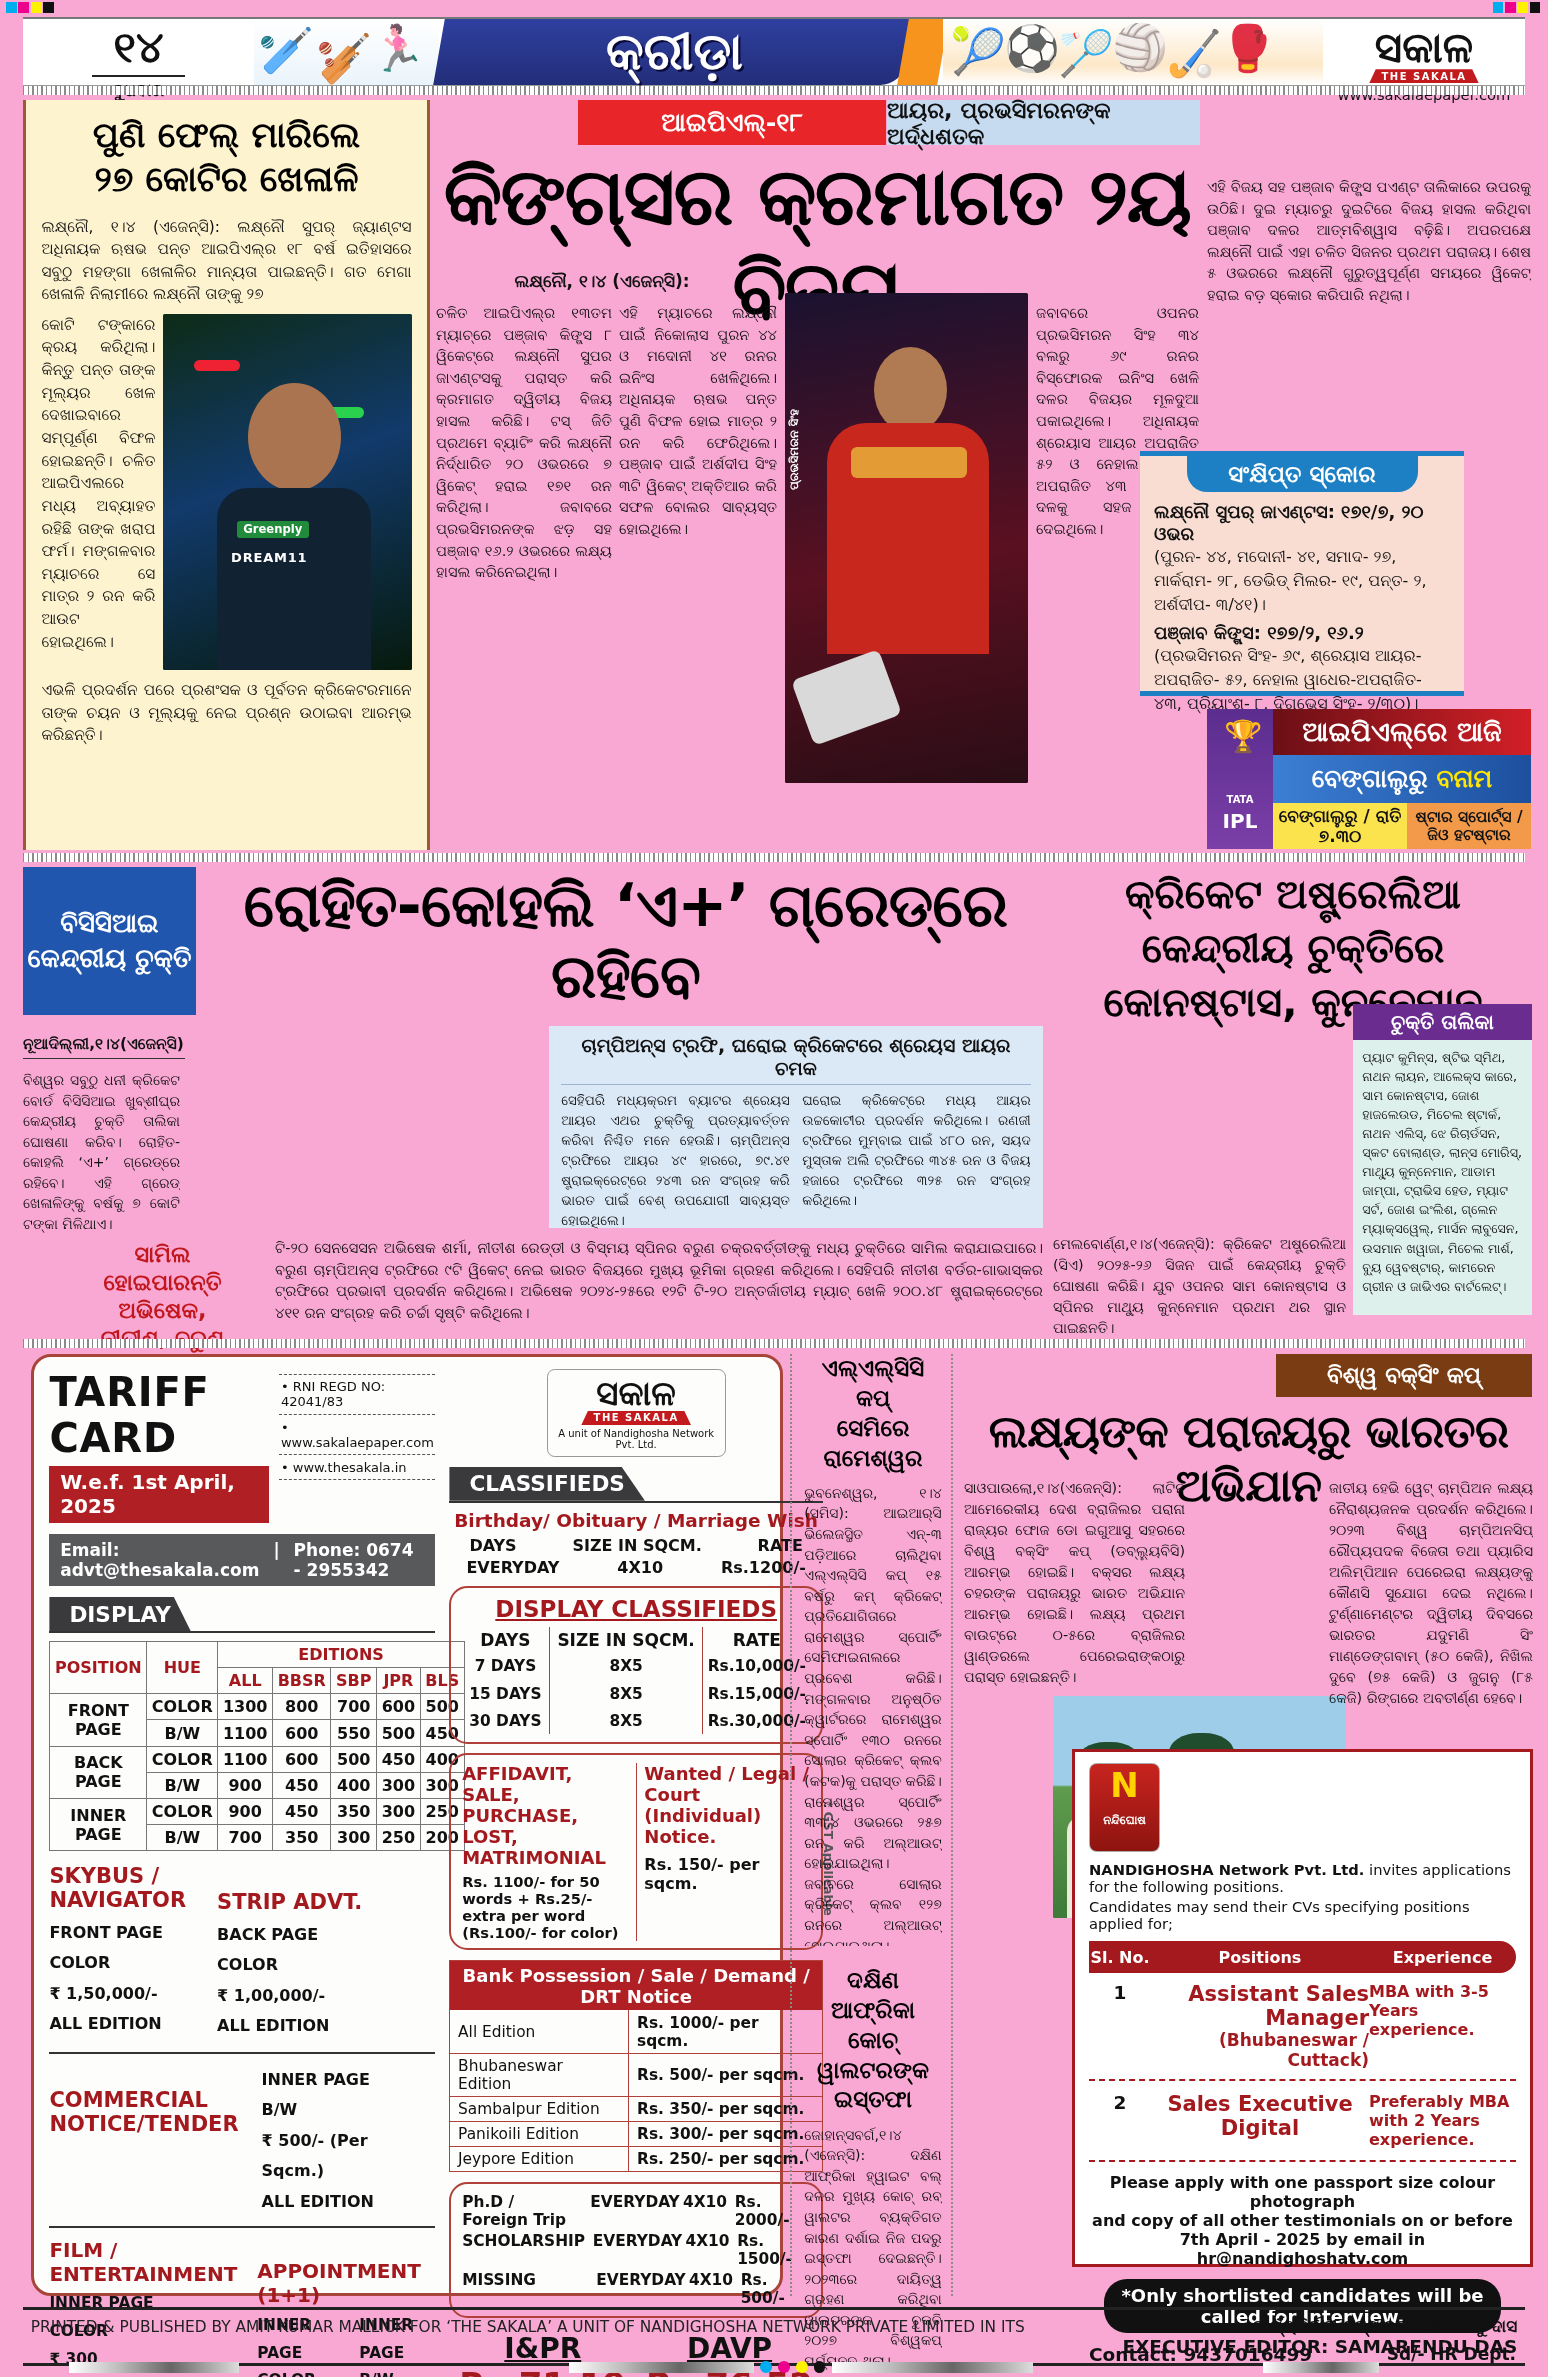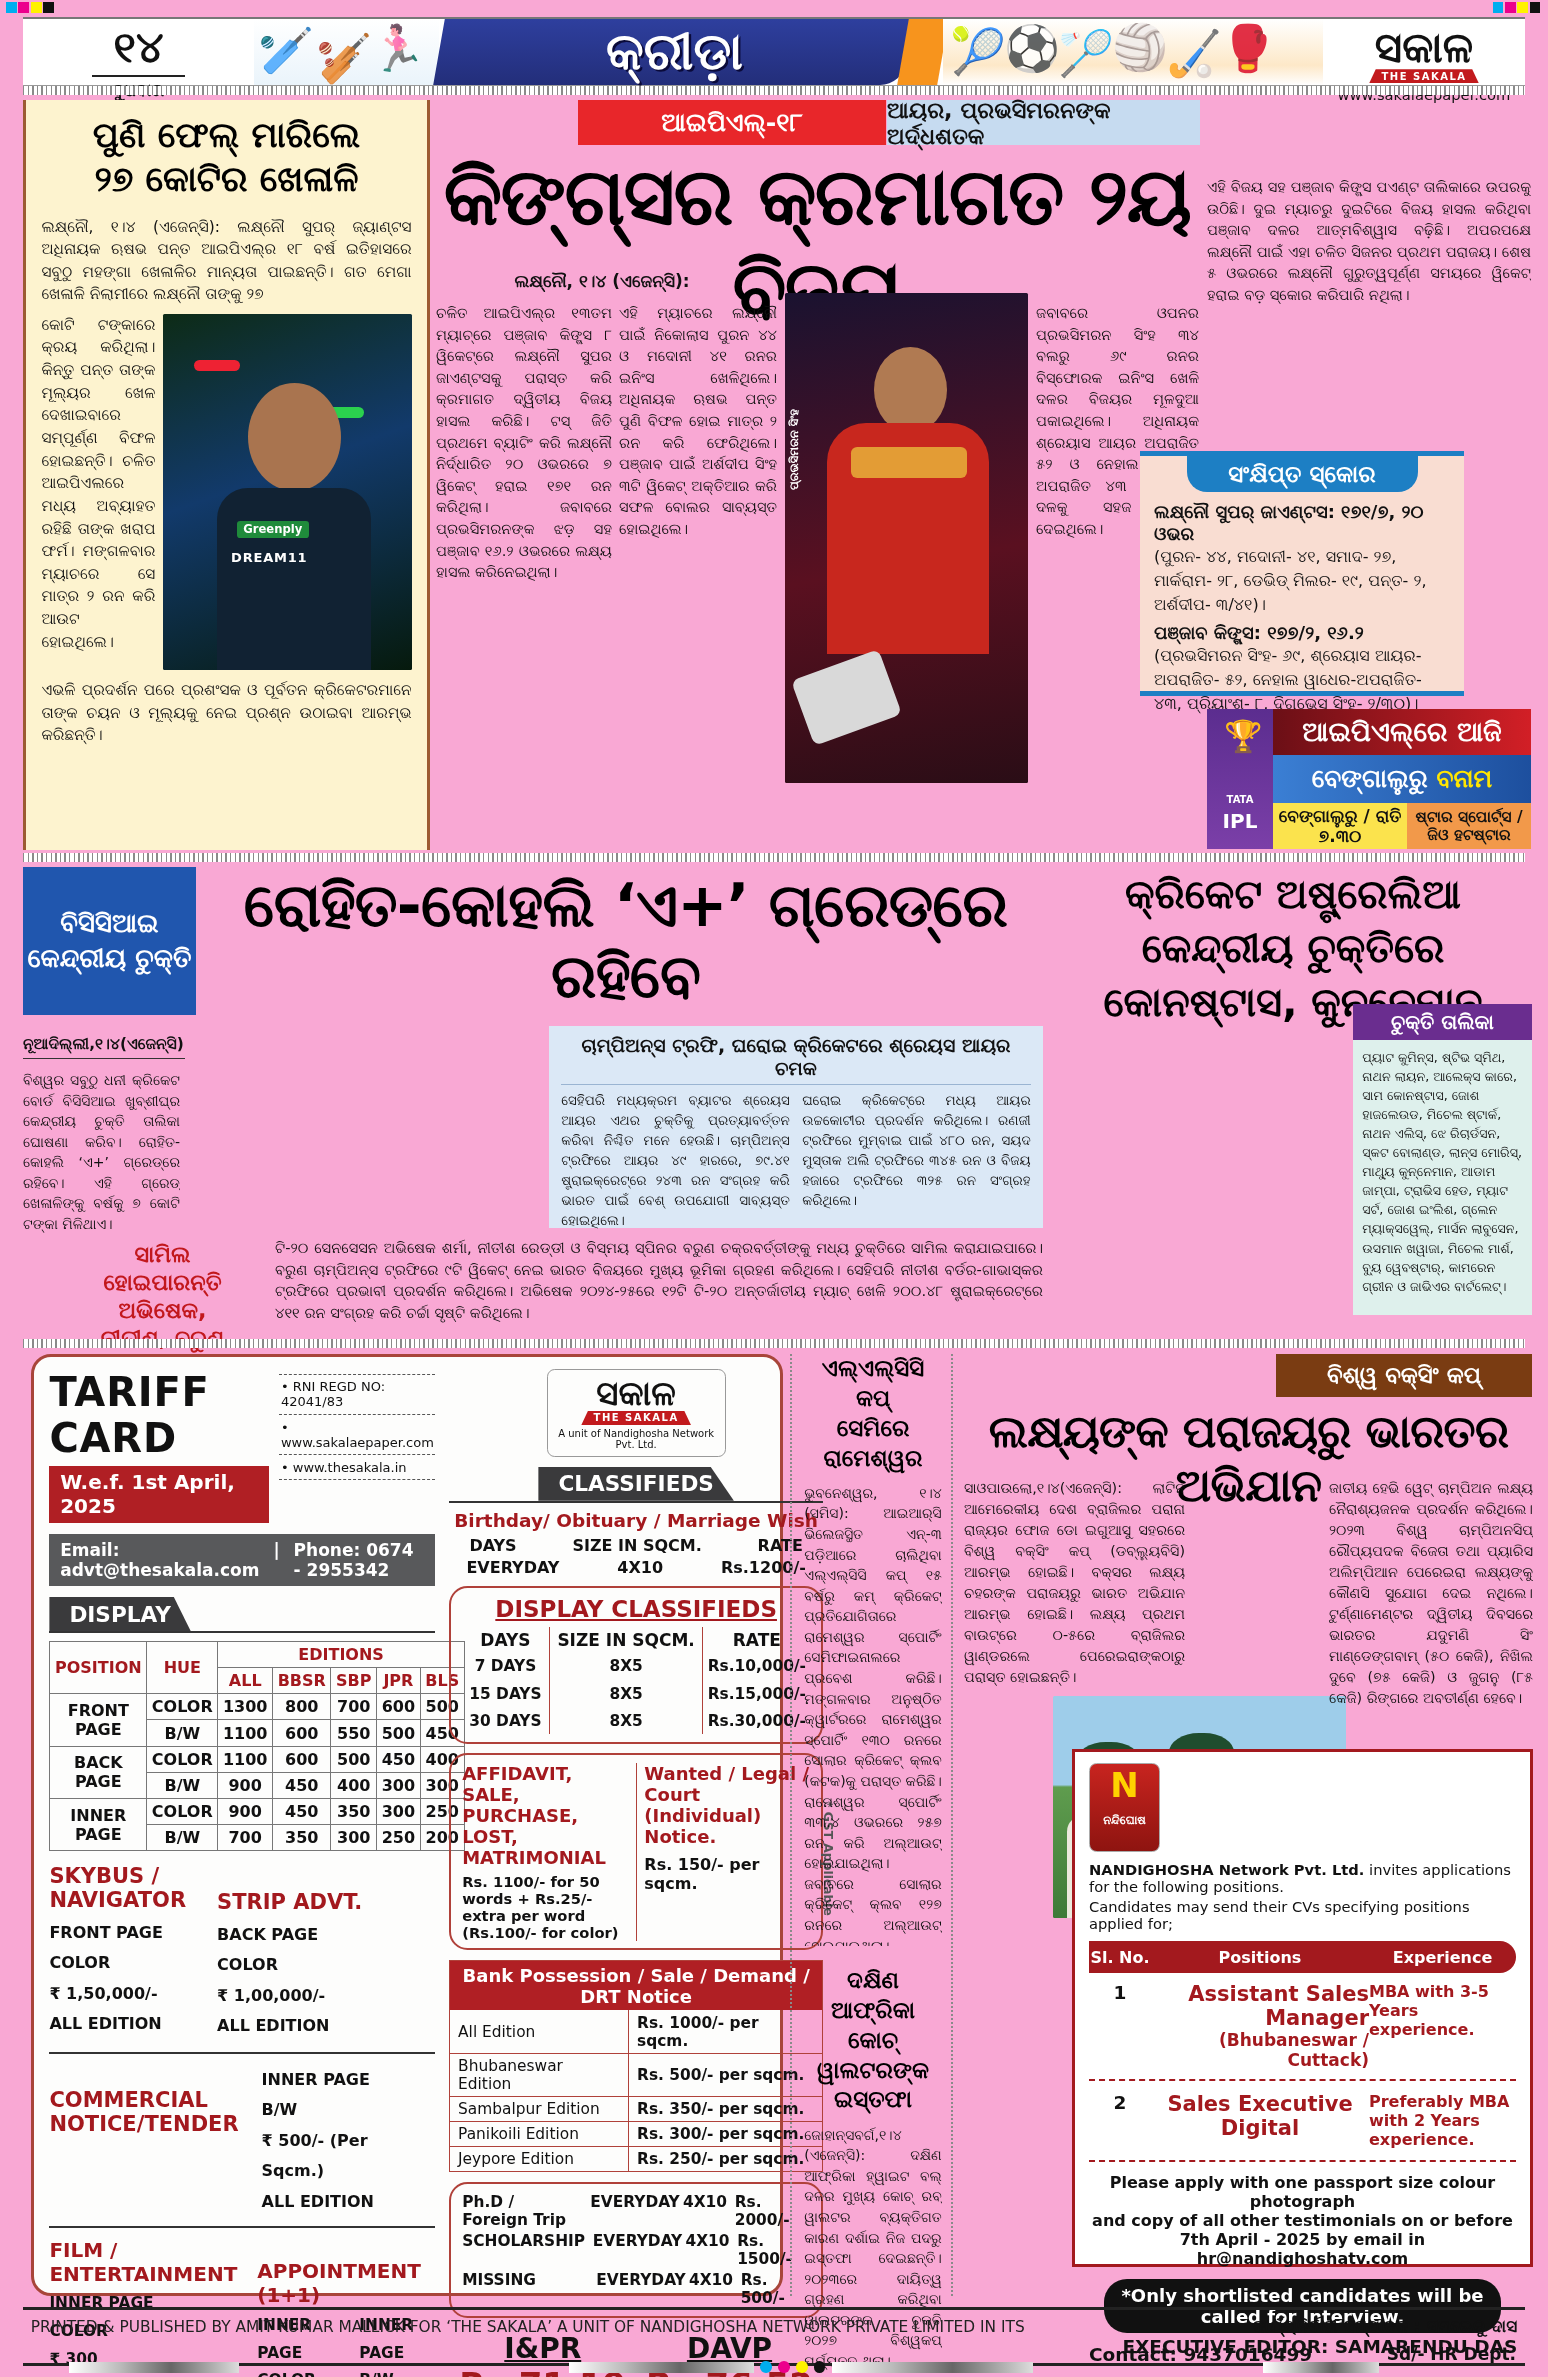--- a/index.html
+++ b/index.html
@@ -208,20 +208,21 @@
   <div class="abs photo" style="left:1053px;top:1004px;width:293px;height:222px;background:linear-gradient(180deg,#9ecdea 40%,#5f9c4e 41%,#3e7a38);">
     <span class="capfig" style="left:23px;top:46px;width:65px;height:42px;background:#1f4d2e;"></span>
     <span class="face" style="left:35px;top:77px;width:40px;height:46px;background:#c8956b;"></span>
     <span class="abs" style="left:14px;top:120px;width:85px;height:102px;background:#ece9dd;border-radius:15.4px 15.4px 0 0;"></span>
     <span class="capfig" style="left:116px;top:37px;width:65px;height:42px;background:#1f4d2e;"></span>
     <span class="face" style="left:128px;top:68px;width:40px;height:46px;background:#d3a277;"></span>
     <span class="abs" style="left:106px;top:113px;width:85px;height:110px;background:#ece9dd;border-radius:15.4px 15.4px 0 0;"></span>
     <span class="face" style="left:221px;top:66px;width:40px;height:46px;background:#c8956b;"></span>
     <span class="abs" style="left:199px;top:111px;width:85px;height:111px;background:#2b6cb3;border-radius:15.4px 15.4px 0 0;"></span>
   </div>
+  <div class="abs nt just" style="left:1053px;top:1234px;width:293px;height:99px;font-size:14.3px;overflow:hidden;">ମେଲବୋର୍ଣ୍ଣ,୧।୪(ଏଜେନ୍ସି): କ୍ରିକେଟ ଅଷ୍ଟ୍ରେଲିଆ (ସିଏ) ୨୦୨୫-୨୬ ସିଜନ ପାଇଁ କେନ୍ଦ୍ରୀୟ ଚୁକ୍ତି ଘୋଷଣା କରିଛି। ଯୁବ ଓପନର ସାମ କୋନଷ୍ଟାସ ଓ ସ୍ପିନର ମାଥ୍ୟୁ କୁନ୍ନେମାନ ପ୍ରଥମ ଥର ସ୍ଥାନ ପାଇଛନ୍ତି।</div>
   <div class="abs" style="left:1353px;top:1004px;width:179px;height:327px;">
     <div class="ctr b" style="background:#6a2d8f;color:#fff;font-size:20px;padding:6.2px 0;">ଚୁକ୍ତି ତାଲିକା</div>
     <div style="background:#def0ec;font-size:12.7px;line-height:1.5;padding:7.7px 9.3px;height:275px;box-sizing:border-box;overflow:hidden;">ପ୍ୟାଟ କୁମିନ୍ସ, ଷ୍ଟିଭ ସ୍ମିଥ, ନାଥନ ଲାୟନ, ଆଲେକ୍ସ କାରେ, ସାମ କୋନଷ୍ଟାସ, ଜୋଶ ହାଜଲେଉଡ, ମିଚେଲ ଷ୍ଟାର୍କ, ନାଥନ ଏଲିସ୍, ଝେ ରିଚାର୍ଡସନ, ସ୍କଟ ବୋଲାଣ୍ଡ, ଲାନ୍ସ ମୋରିସ୍, ମାଥ୍ୟୁ କୁନ୍ନେମାନ, ଆଡାମ ଜାମ୍ପା, ଟ୍ରାଭିସ ହେଡ, ମ୍ୟାଟ ସର୍ଟ, ଜୋଶ ଇଂଲିଶ, ଗ୍ଲେନ ମ୍ୟାକ୍ସୱେଲ୍, ମାର୍ସନ ଲାବୁସେନ, ଉସମାନ ଖୱାଜା, ମିଚେଲ ମାର୍ଶ, ବ୍ୟୁ ୱେବଷ୍ଟାର୍, କାମରେନ ଗ୍ରୀନ ଓ ଜାଭିଏର ବାର୍ଟଲେଟ୍।</div>
   </div>
 
   <div class="abs barcode" style="left:23px;top:1339px;width:1502px;height:8.5px;"></div>
 
   <div class="abs tcard" style="left:31px;top:1354px;width:752px;height:942px;box-sizing:border-box;padding:12.3px 15.4px;">
     <div style="display:flex;gap:14px;">
 
@@ -361,21 +362,21 @@
           </div>
         </div>
       </div>
 
       <div style="flex:1;position:relative;">
         <div class="ctr" style="border:1.5px solid #999;border-radius:7.7px;width:177px;margin:0 auto;padding:6.2px 0;">
           <div class="b" style="font-size:34px;line-height:1;">ସକାଳ</div>
           <div class="slogo-bar">THE SAKALA</div>
           <div style="font-size:10px;margin-top:3.1px;">A unit of Nandighosha Network Pvt. Ltd.</div>
         </div>
-        <div style="margin-top:9.3px;border-bottom:2.3px solid #333;text-align:center;">
+        <div style="margin-top:9.3px;border-bottom:2.3px solid #333;">
           <span class="tc-tab">CLASSIFIEDS</span>
         </div>
         <div class="tc-red b ctr" style="font-size:18.5px;margin-top:7.7px;">Birthday/ Obituary / Marriage Wish</div>
         <div style="display:flex;justify-content:space-between;padding:4.6px 20px 0;">
           <span class="b" style="font-size:16px;">DAYS</span>
           <span class="b" style="font-size:16px;">SIZE IN SQCM.</span>
           <span class="b" style="font-size:16px;">RATE</span>
         </div>
         <div style="display:flex;justify-content:space-between;padding:3.1px 17px 0;">
           <span class="b" style="font-size:16px;">EVERYDAY</span>

